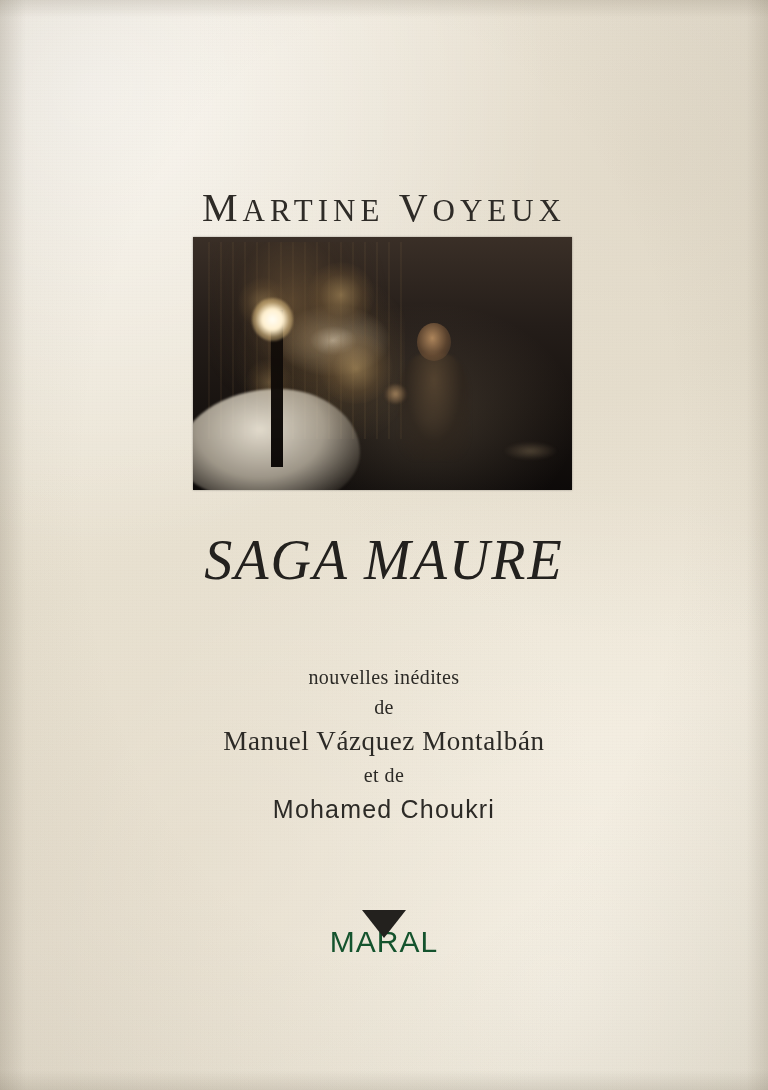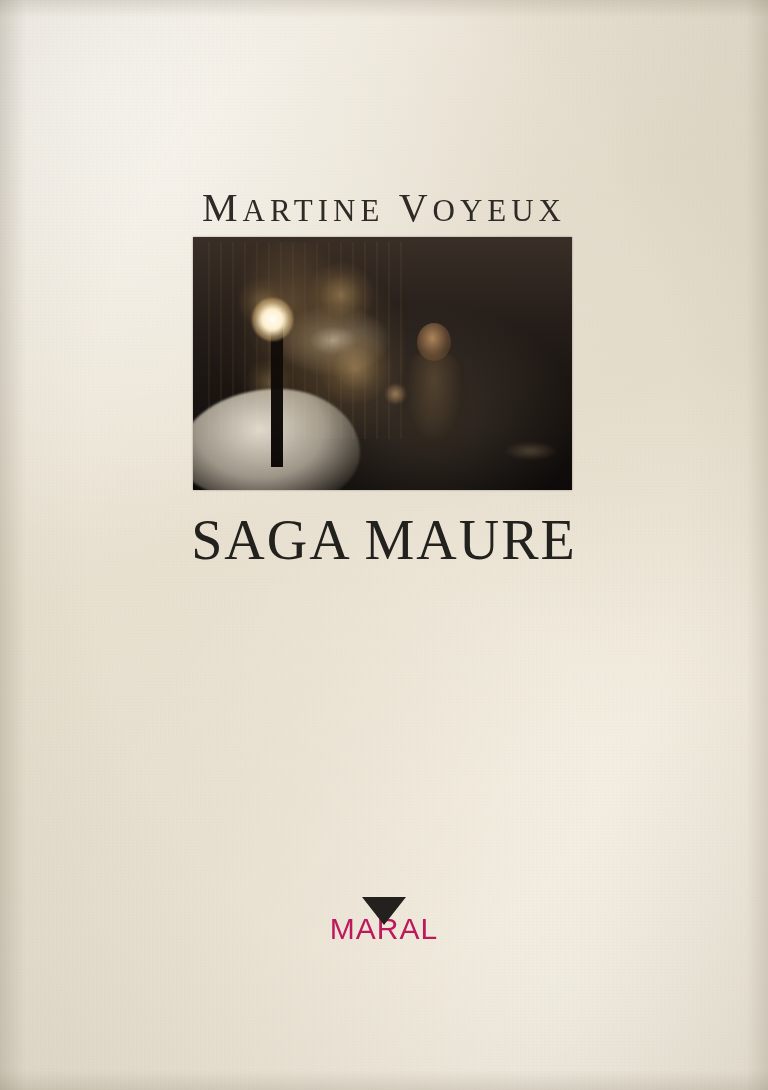--- a/index.html
+++ b/index.html
@@ -196,28 +196,29 @@
     right: 4%;
     bottom: 12%;
     width: 14%;
     height: 7%;
     background: radial-gradient(ellipse, rgba(170,146,110,0.35) 0%, rgba(0,0,0,0) 72%);
     filter: blur(1.5px);
   }
 
   .title {
     position: absolute;
-    top: 508px;
+    top: 528px;
     left: 0;
     right: 0;
     text-align: center;
     font-family: "Liberation Serif", serif;
     font-size: 56px;
     letter-spacing: 2px;
     color: #23211e;
+    font-style: italic;
   }
 
   .credits {
     position: absolute;
     top: 662px;
     left: 0;
     right: 0;
     text-align: center;
     color: #2c2a26;
   }
@@ -243,22 +244,23 @@
     left: 0;
     right: 0;
     text-align: center;
   }
   .logo {
     display: inline-block;
     position: relative;
     font-family: "Liberation Sans", sans-serif;
     font-size: 30px;
     letter-spacing: 1px;
-    color: #be185d;
+    color: #14532d;
     font-weight: 400;
+    margin-top: 13px;
   }
   .logo .vmark {
     position: absolute;
     left: 50%;
     top: -17px;
     transform: translateX(-50%);
     width: 44px;
     height: 30px;
   }
   .logo .vmark svg { display: block; }
@@ -289,20 +291,27 @@
       <div class="pipe"></div>
       <div class="lamp"></div>
       <div class="floorlight"></div>
     </div>
   </div>
 
   <div class="title">
     <span>SAGA MAURE</span>
   </div>
 
+  <div class="credits">
+    <div class="line-small">nouvelles inédites</div>
+    <div class="line-small">de</div>
+    <div class="line-name">Manuel Vázquez Montalbán</div>
+    <div class="line-small">et de</div>
+    <div class="line-name sans">Mohamed  Choukri</div>
+  </div>
 
   <div class="publisher">
     <span class="logo">
       <span>MAR</span><span>AL</span>
       <span class="vmark">
         <svg viewBox="0 0 44 30" width="44" height="30" aria-hidden="true">
           <polygon points="0,2 44,2 22,30" fill="#23211e"></polygon>
         </svg>
       </span>
     </span>

